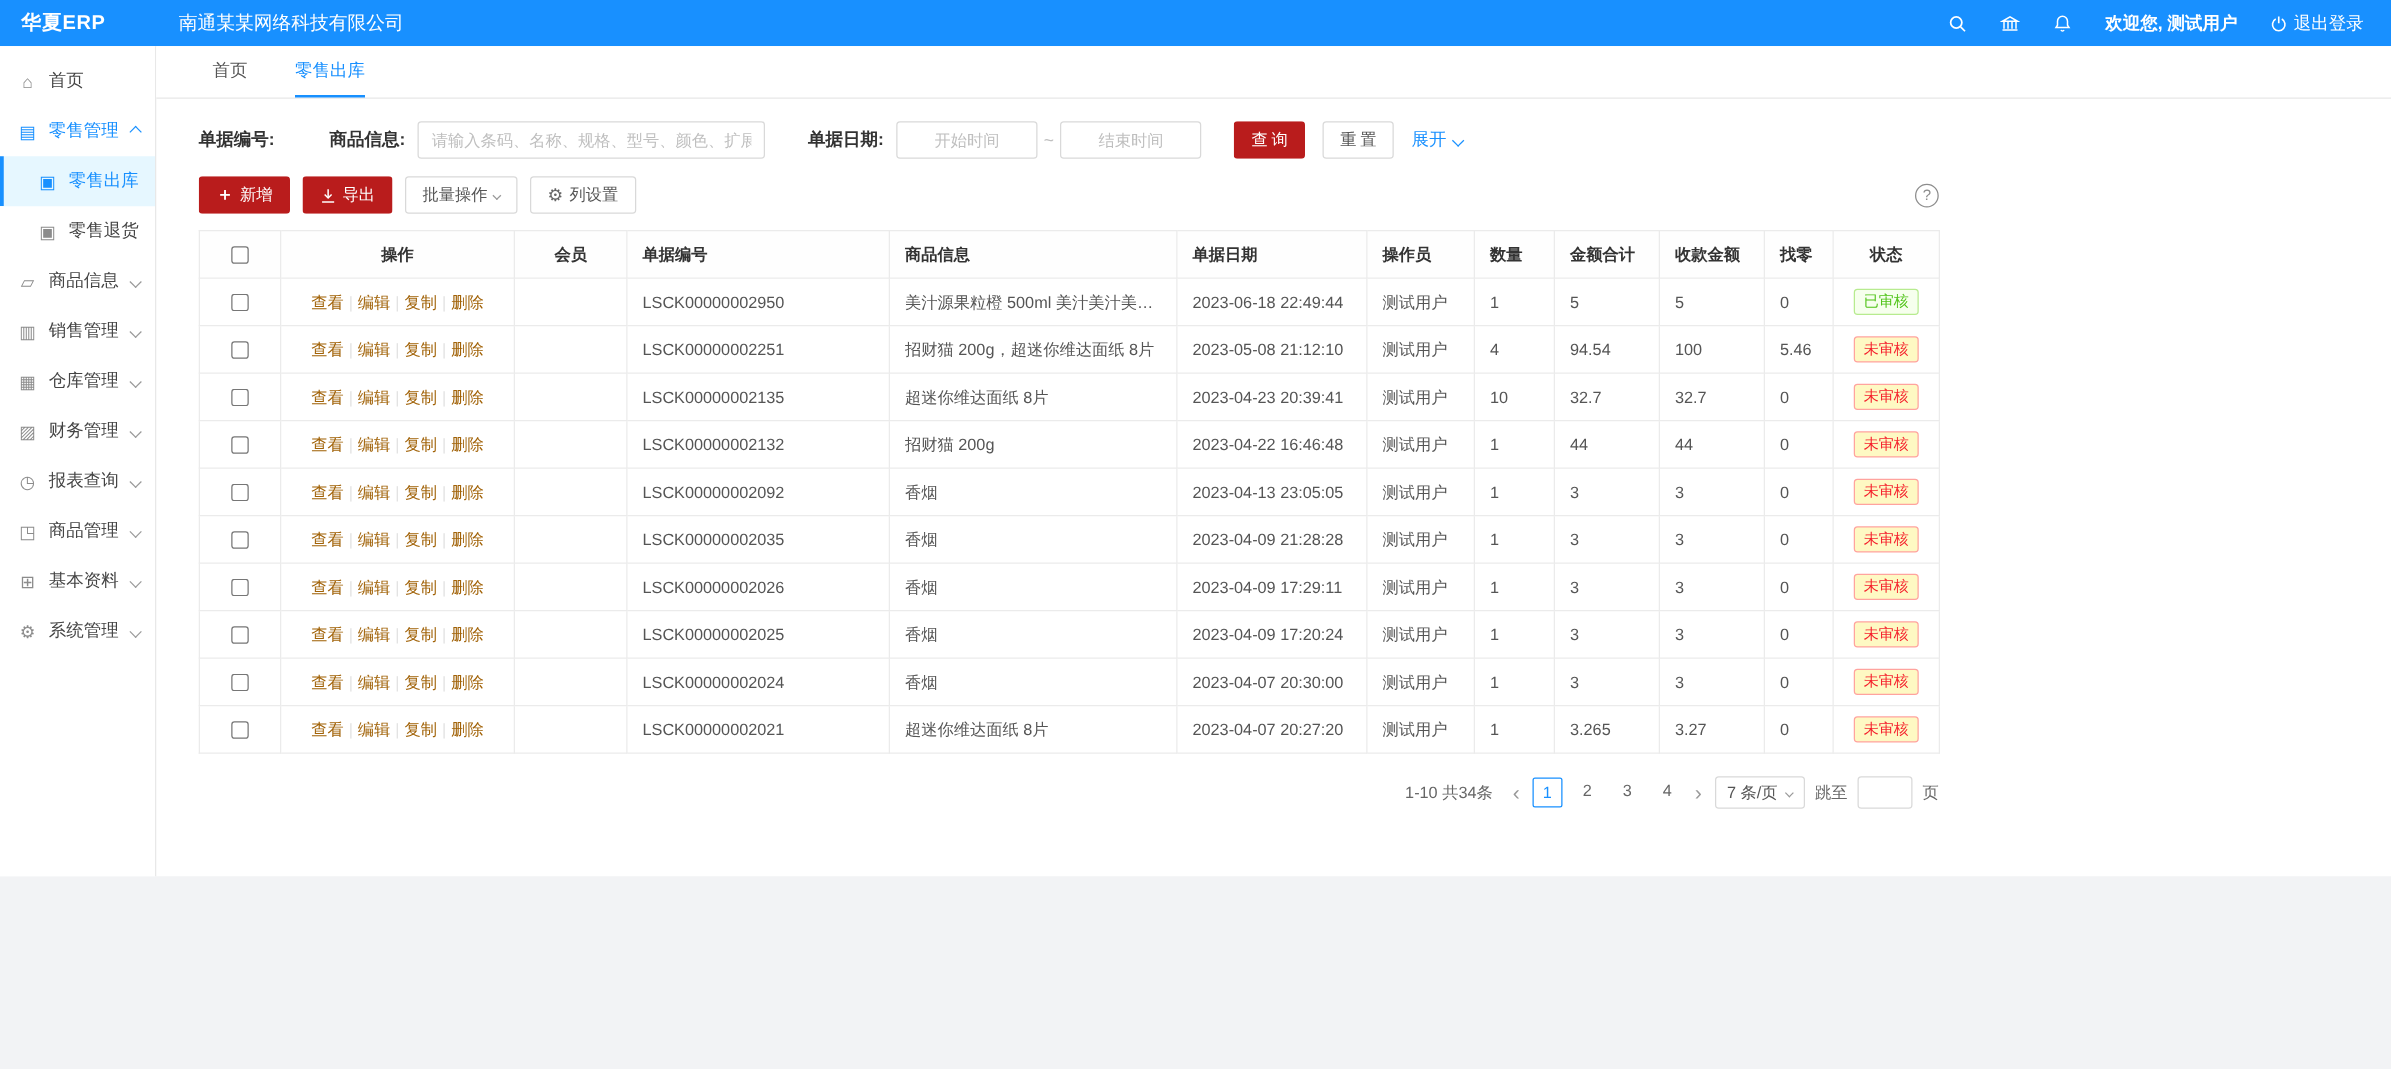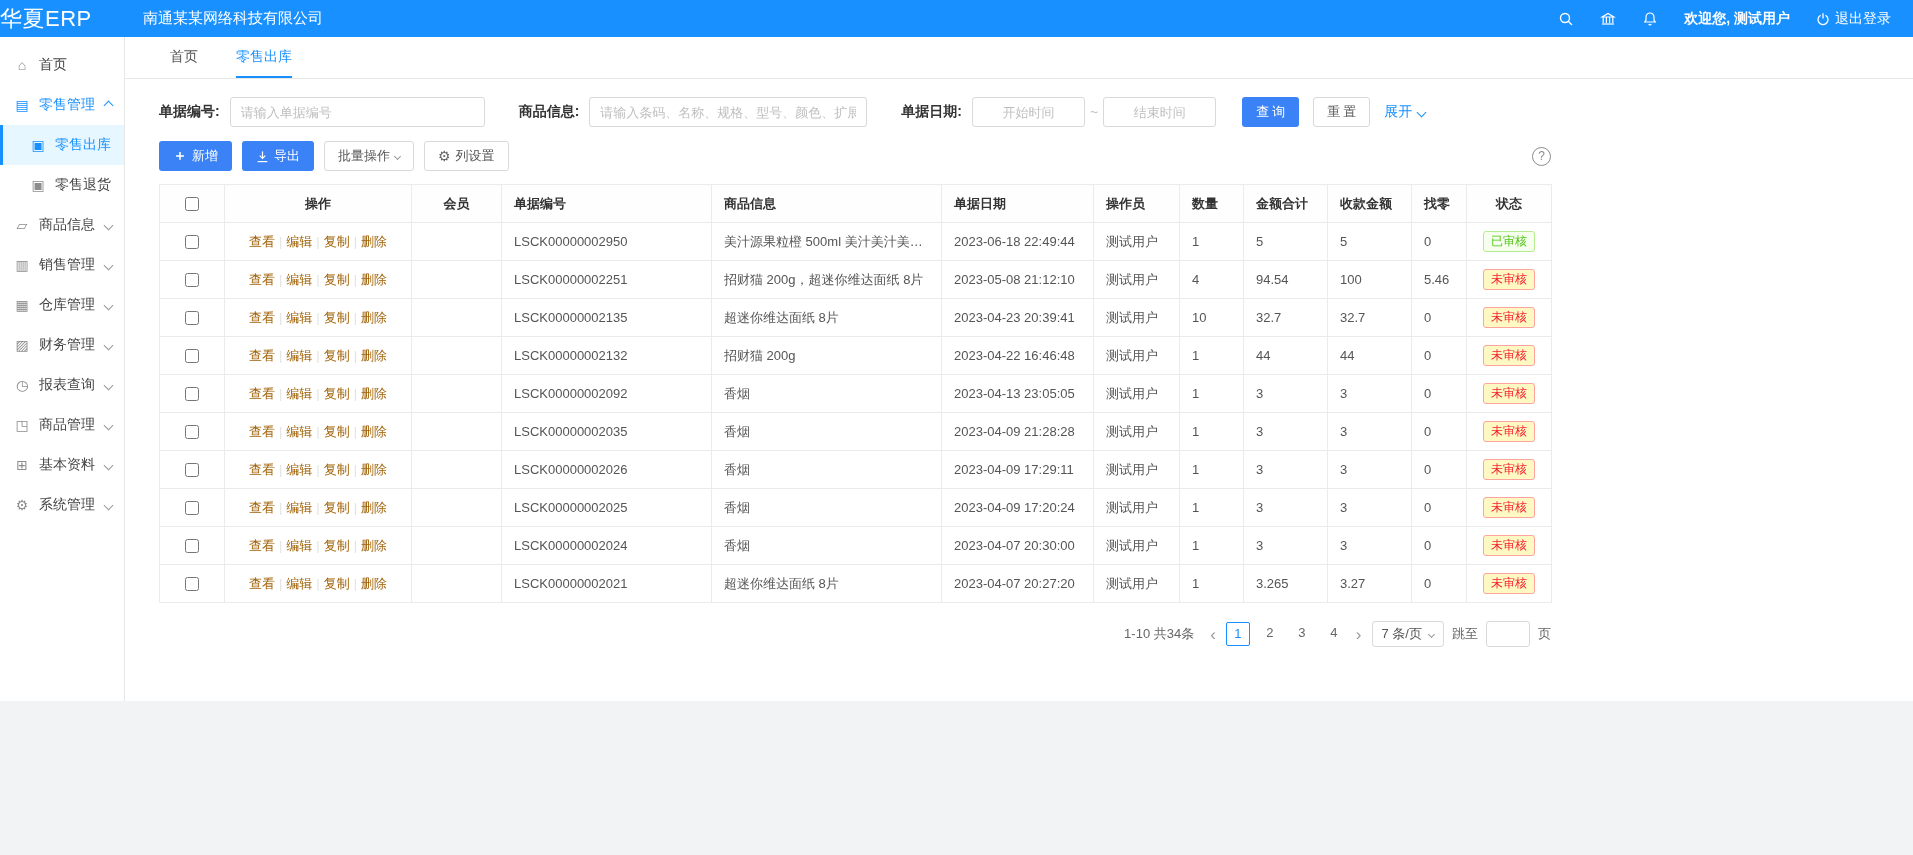--- a/index.html
+++ b/index.html
@@ -1,21 +1,21 @@
 <!DOCTYPE html>
 <html><head>
 <meta charset="utf-8">
 <style>
   * { box-sizing: border-box; margin: 0; padding: 0; }
   html,body { font-family: "Liberation Sans", "DejaVu Sans", sans-serif; }
   .app { width: 1913px; height: 855px; background: #f2f3f5; overflow: hidden; }
 
   
   .topbar { height: 37px; background: #1890ff; display: flex; align-items: center; color: #fff; }
-  .logo { width: 125px; font-size: 22px; font-weight: normal; letter-spacing: .5px; white-space: nowrap; }
+  .logo { width: 125px; padding-left: 17px; font-size: 16px; font-weight: bold; letter-spacing: .5px; white-space: nowrap; }
   .company { font-size: 15px; margin-left: 18px; }
   .top-right { margin-left: auto; display: flex; align-items: center; gap: 26px; padding-right: 22px; font-size: 14px; }
   .top-icon { display: inline-flex; align-items: center; cursor: pointer; }
   .welcome { font-weight: bold; }
   .logout { display: inline-flex; align-items: center; gap: 5px; cursor: pointer; }
 
   
   .body-row { display: flex; height: 664px; background: #fff; }
   .sidebar { width: 125px; border-right: 1px solid #e8e8e8; background: #fff; padding-top: 8px; flex: none; }
   .main { flex: 1; min-width: 0; }
@@ -51,21 +51,21 @@
   .finput { height: 30px; border: 1px solid #d9d9d9; border-radius: 3px; padding: 0 10px; font-size: 13px; color: #333; font-family: inherit; outline: none; }
   .finput::placeholder { color: #bfbfbf; }
   .w255 { width: 255px; } .w278 { width: 278px; }
   .daterange { display: inline-flex; align-items: center; }
   .dinput { width: 113px; height: 30px; border: 1px solid #d9d9d9; border-radius: 3px; text-align: center; font-size: 13px; font-family: inherit; outline: none; }
   .dinput::placeholder { color: #bfbfbf; }
   .dsep { color: #bfbfbf; margin: 0 5px; }
   .ml10 { margin-left: 10px; } .ml14 { margin-left: 14px; } .ml26 { margin-left: 26px; } .ml34 { margin-left: 34px; }
 
   .btn { height: 30px; padding: 0 13px; font-size: 13px; border-radius: 3px; border: 1px solid transparent; cursor: pointer; display: inline-flex; align-items: center; gap: 5px; font-family: inherit; white-space: nowrap; }
-  .btn-primary { background: #3b82f6; color: #fff; }
+  .btn-primary { background: #b91c1c; color: #fff; }
   .btn-default { background: #fff; border-color: #d9d9d9; color: #555; }
   .btn-cn { letter-spacing: 3px; padding: 0 10px 0 13px; }
   .plus { font-weight: bold; font-size: 14px; }
   .gear { font-size: 14px; color: #666; }
   .expand-link { color: #1890ff; text-decoration: none; cursor: pointer; display: inline-flex; align-items: center; gap: 6px; font-size: 14px; }
 
   .toolbar { display: flex; align-items: center; width: 1392px; margin-top: 14px; }
   .help { margin-left: auto; width: 19px; height: 19px; border: 1px solid #8c8c8c; border-radius: 50%; color: #8c8c8c; font-size: 12px; display: inline-flex; align-items: center; justify-content: center; cursor: pointer; }
 
   
@@ -198,21 +198,20 @@
 
       <div class="tabbar">
           <div class="tab">首页</div>
           <div class="tab active">零售出库</div>
         </div>
 
       <div class="content">
 
         <div class="filter-row">
           <span class="flabel">单据编号:</span>
-          <input class="finput w255" type="text" placeholder="请输入单据编号" style="">
           <span class="flabel ml34">商品信息:</span>
           <input class="finput w278" type="text" placeholder="请输入条码、名称、规格、型号、颜色、扩展..." style="">
           <span class="flabel ml34">单据日期:</span>
           <span class="daterange">
             <input class="dinput" type="text" placeholder="开始时间" style="">
             <span class="dsep">~</span>
             <input class="dinput" type="text" placeholder="结束时间" style="">
           </span>
           <button class="btn btn-primary btn-cn ml26">
               <span>查询</span>

